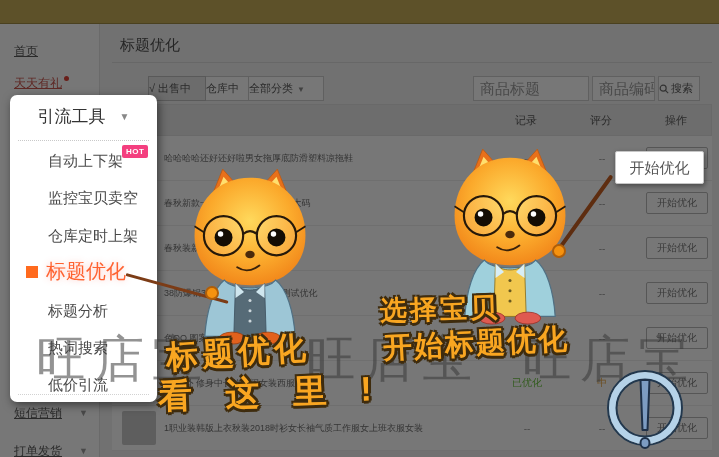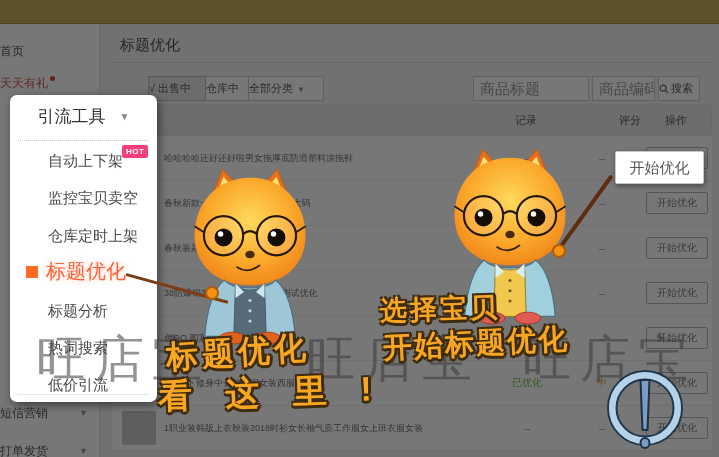--- a/index.html
+++ b/index.html
@@ -4,21 +4,21 @@
 <style>
   * { margin:0; padding:0; box-sizing:border-box; }
   html,body { background:#222; }
   body { font-family:"Liberation Sans","DejaVu Sans",sans-serif; }
   #stage { position:relative; width:719px; height:457px; overflow:hidden; background:#f5f5f5; margin:0 auto; }
   .abs { position:absolute; }
 
   
   #topbar { left:0; top:0; width:719px; height:24px; background:#5d5129; border-bottom:1px solid #4a4120; z-index:5; }
   #sidebar { left:0; top:24px; width:100px; height:433px; background:#ffffff; border-right:1px solid #e2e2e2; z-index:1; }
-  .side-item { position:absolute; left:0; width:100px; height:30px; line-height:30px; font-size:12px; color:#555; cursor:pointer; }
+  .side-item { position:absolute; left:0; width:100px; height:30px; line-height:30px; padding-left:14px; font-size:12px; color:#555; cursor:pointer;text-decoration:underline; }
   .side-item .caret { position:absolute; right:12px; top:0; font-size:9px; color:#999; }
   .side-item.gift { color:#c9524a; }
   .reddot { display:inline-block; width:5px; height:5px; background:#e03b2f; border-radius:50%; vertical-align:6px; margin-left:2px; }
 
   #content { left:100px; top:24px; width:619px; height:433px; background:#f2f2f2; z-index:1; }
   #page-title { left:120px; top:36px; font-size:15px; color:#4a4a4a; z-index:1; }
   #title-divider { left:112px; top:62px; width:600px; height:1px; background:#dcdcdc; z-index:1; }
 
   .tb { height:25px; line-height:23px; font-size:11px; color:#555; z-index:1; }
   #tab-selling  { left:148px; top:76px; width:58px; background:#e6e6e6; border:1px solid #bdbdbd; }
@@ -29,21 +29,21 @@
   .tb-input::placeholder { color:#9a9a9a; }
   #inp-title { left:473px; width:116px; }
   #inp-code  { left:592px; width:63px; }
   #btn-search { left:658px; top:76px; width:42px; background:#fff; border:1px solid #cccccc; cursor:pointer; }
   #btn-search svg { vertical-align:-2px; margin-right:2px; }
 
   #table { left:112px; top:104px; width:600px; z-index:1; }
   #thead { display:flex; align-items:center; height:32px; background:#e9e9e9; border:1px solid #e0e0e0; font-size:11px; color:#555; }
   .c-title { flex:1; padding-left:10px; }
   .c-rec { width:70px; text-align:center; }
-  .c-score { width:80px; text-align:right; }
+  .c-score { width:80px; text-align:center; }
   .c-act { width:70px; text-align:center; }
   .trow { display:flex; align-items:center; height:45px; background:#ffffff; border-bottom:1px solid #ededed; }
   .thumb { width:34px; height:34px; background:#b0b0b0; border-radius:2px; margin-left:10px; flex:none; }
   .ttl { flex:1; font-size:9px; color:#6e6e6e; padding:0 8px; white-space:nowrap; overflow:hidden; }
   .rec, .score { width:70px; text-align:center; font-size:10px; color:#9a9a9a; }
   .score { width:80px; }
   .rec.green { color:#67c23a; }
   .score.orange { color:#e6a23c; }
   .act { width:70px; text-align:center; }
   .opt-btn { display:inline-block; width:62px; height:22px; line-height:20px; font-size:10px; color:#777; background:#fff; border:1px solid #b5b5b5; border-radius:2px; cursor:pointer; }

